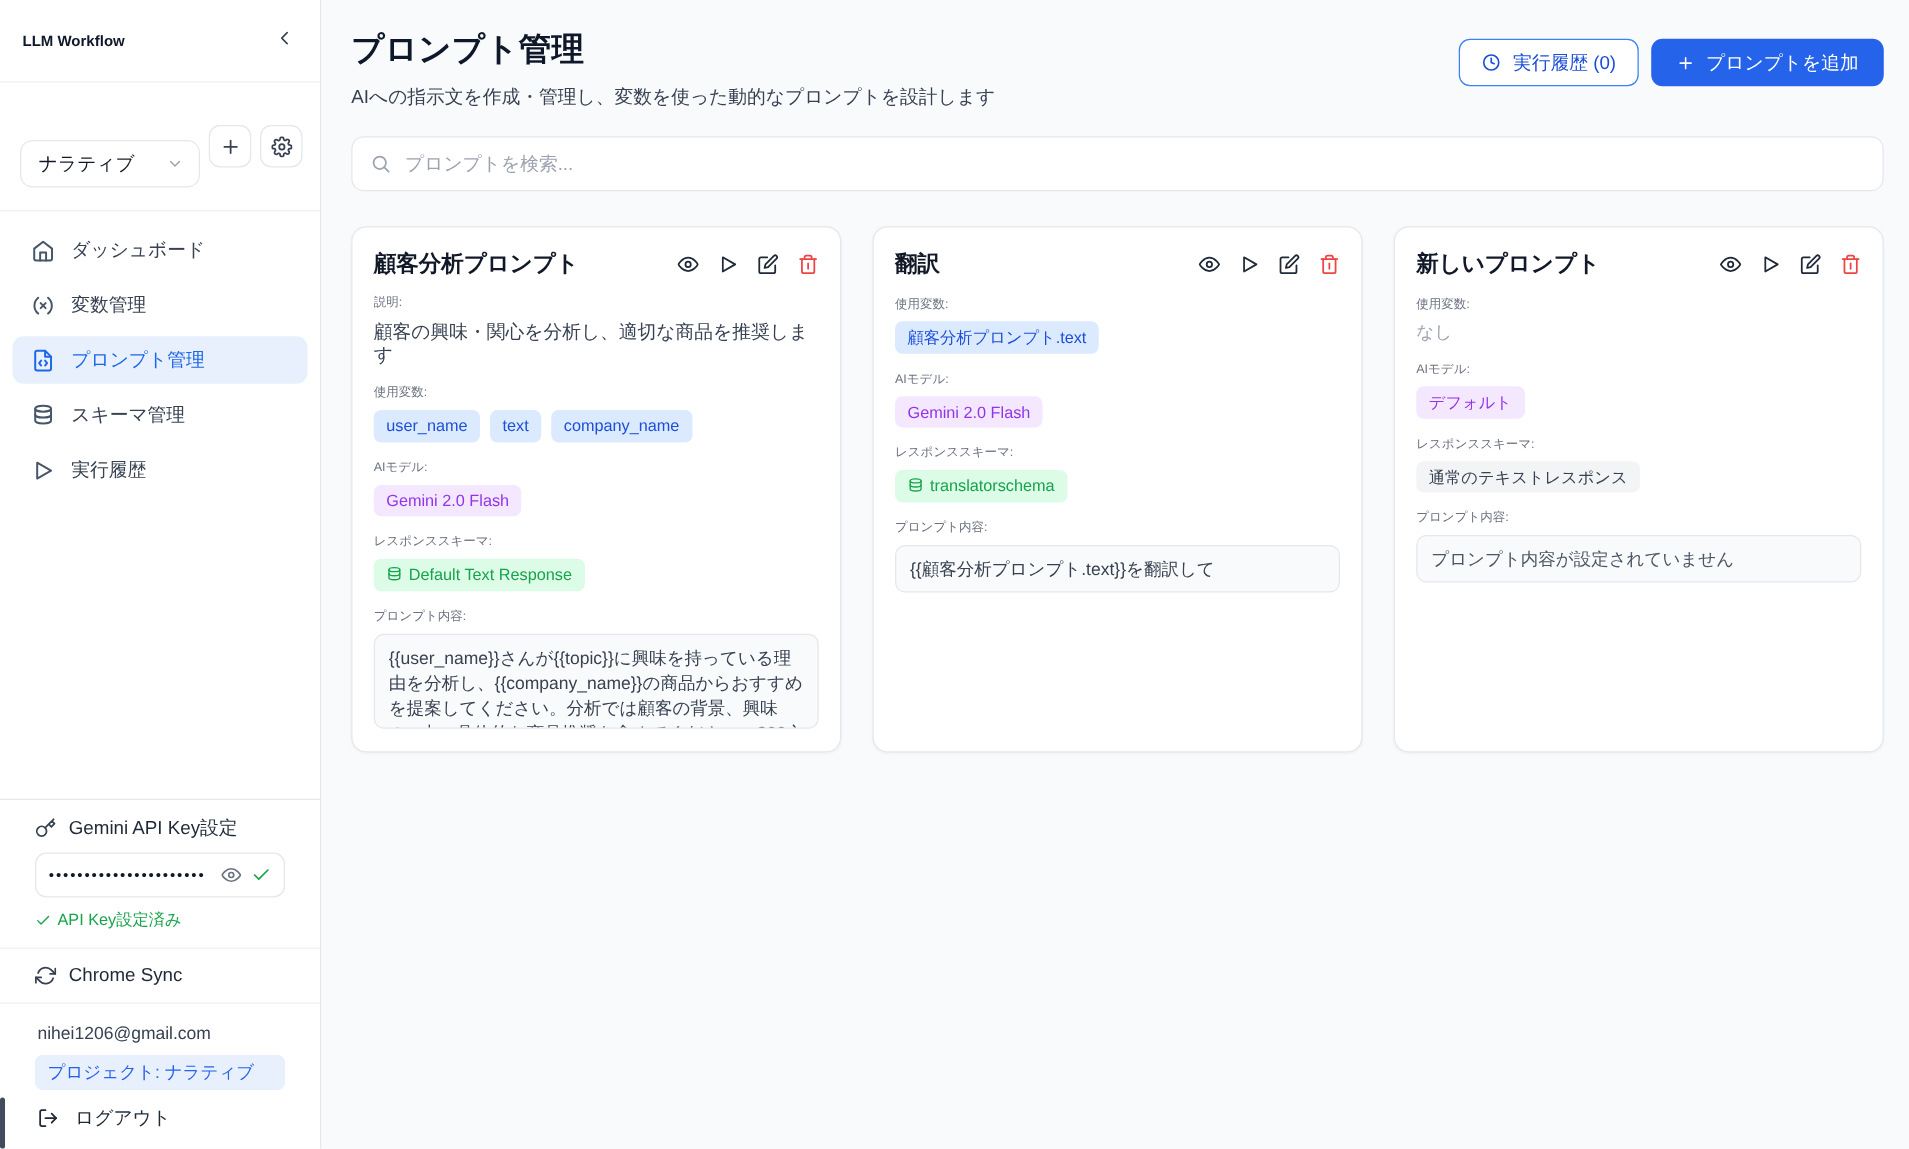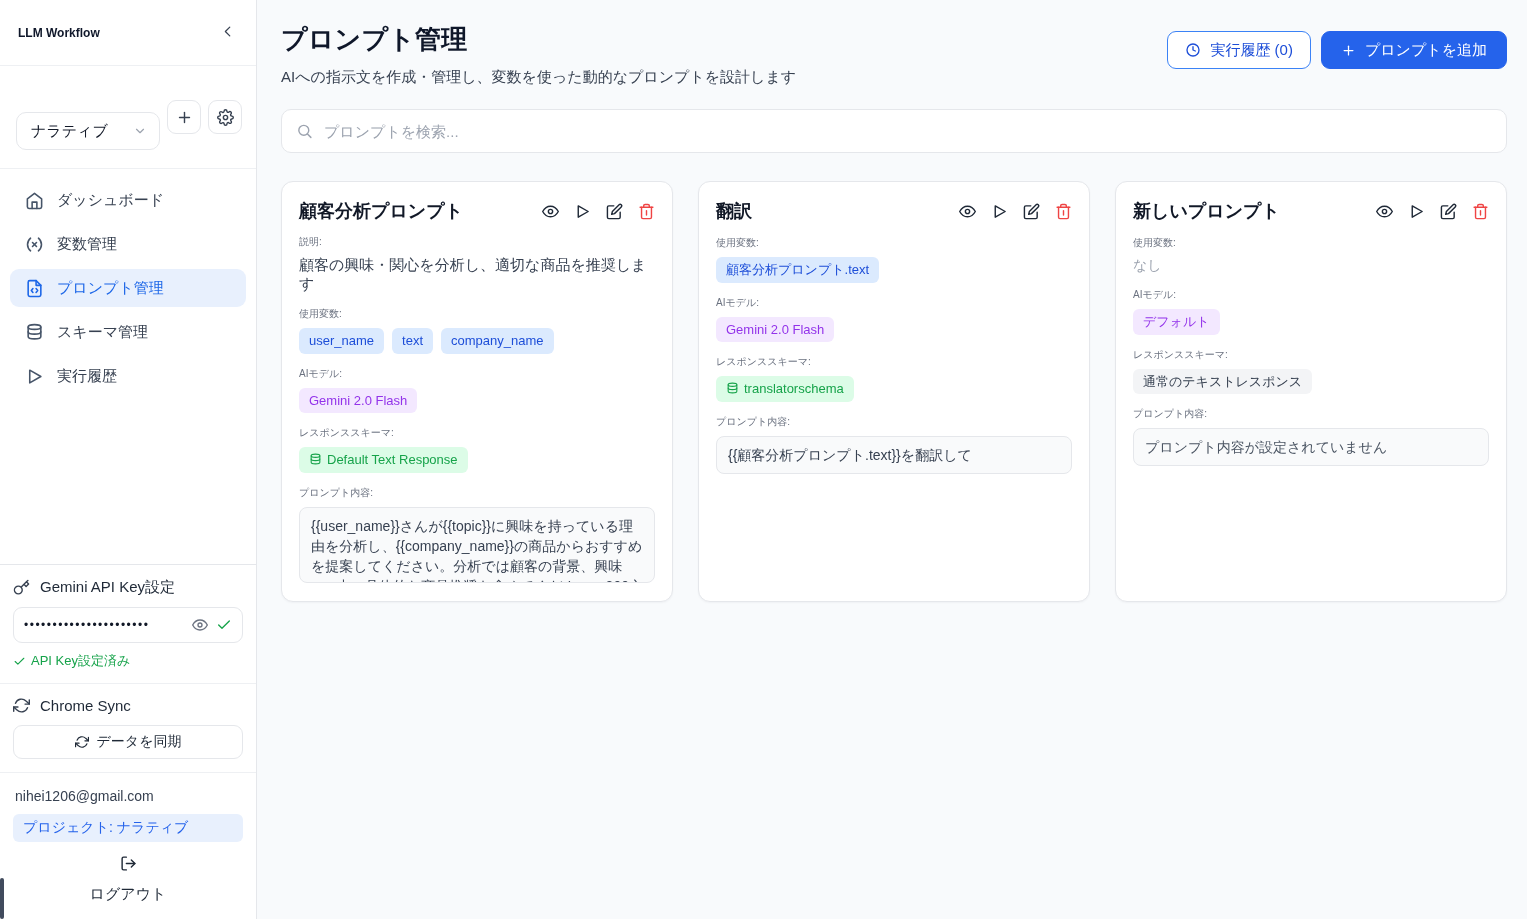--- a/index.html
+++ b/index.html
@@ -23,34 +23,34 @@
   .proj-select { flex:1; height:38px; display:flex; align-items:center; justify-content:space-between; padding:0 12px 0 14px; background:#fff; border:1px solid #e5e7eb; border-radius:10px; font-size:15px; color:#111827; cursor:pointer; font-family:inherit;margin-top:28px; }
   .proj-select .ic { color:#9ca3af; font-size:14px; }
   .sq-btn { width:34px; height:34px; display:flex; align-items:center; justify-content:center; background:#fff; border:1px solid #e5e7eb; border-radius:9px; color:#374151; cursor:pointer; font-size:17px; }
   .sb-nav { padding:12px 10px; }
   .nav-item { display:flex; align-items:center; gap:13px; height:38px; padding:0 15px; margin-bottom:6px; border-radius:9px; font-size:15px; color:#374151; cursor:pointer; }
   .nav-item .ic { font-size:19px; color:#475569; }
   .nav-item.active { background:#e8f0fd; color:#1d67e8; font-weight:500; }
   .nav-item.active .ic { color:#1d67e8; }
 
   .sb-bottom { margin-top:auto; border-top:1px solid #e5e7eb; }
-  .sb-sec { padding:13px 13px; }
+  .sb-sec { padding:13px 28px; }
   .sb-sec + .sb-sec { border-top:1px solid #eef0f3; }
   .sb-row { display:flex; align-items:center; gap:10px; font-size:15px; color:#1f2937; }
   .sb-row .ic { font-size:17px; color:#374151; }
   .key-input { margin-top:10px; height:36px; display:flex; align-items:center; border:1px solid #e5e7eb; border-radius:9px; padding:0 10px; gap:8px; background:#fff; }
   .key-input input { flex:1; min-width:0; border:none; outline:none; font-size:12px; letter-spacing:1.5px; color:#111827; font-family:inherit; }
   .key-input .ic { font-size:16px; color:#6b7280; cursor:pointer; }
   .key-input .ok { color:#16a34a; }
   .key-status { margin-top:9px; font-size:13px; color:#16a34a; display:flex; align-items:center; gap:5px; }
   .sync-btn { margin-top:11px; width:100%; height:34px; display:flex; align-items:center; justify-content:center; gap:8px; background:#fff; border:1px solid #e5e7eb; border-radius:9px; font-size:14px; color:#1f2937; cursor:pointer; font-family:inherit; }
   .sync-btn .ic { font-size:14px; }
   .account-email { font-size:14px; color:#374151; padding:2px 2px 0; }
   .proj-badge { margin-top:10px; background:#e8f0fd; color:#2563eb; font-size:14px; border-radius:6px; padding:5px 10px; }
-  .logout-row { margin-top:11px; display:flex; align-items:center; gap:13px; font-size:15px; color:#1f2937; padding:2px; cursor:pointer;flex-direction:column; }
+  .logout-row { margin-top:11px; display:flex; align-items:center; gap:13px; font-size:15px; color:#1f2937; padding:2px; cursor:pointer; }
   .logout-row .ic { font-size:17px; }
 
   
   .main { flex:1; padding:22px 20px 24px 24px; overflow:hidden; }
   .main-header { display:flex; justify-content:space-between; align-items:flex-start; }
   .page-title { font-size:26px; font-weight:700; color:#0f172a; letter-spacing:.2px; }
   .page-sub { margin-top:11px; font-size:15px; color:#374151; }
   .header-actions { display:flex; gap:10px; padding-top:9px; }
   .btn { height:38px; display:inline-flex; align-items:center; gap:9px; border-radius:9px; font-size:15px; cursor:pointer; font-family:inherit; }
   .btn-outline { background:#fff; border:1px solid #3b82f6; color:#1d4ed8; padding:0 17px; }
@@ -220,30 +220,20 @@
         <div class="sb-row">
           <span class="ic">
               <svg viewBox="0 0 24 24">
                 <polyline points="23 4 23 10 17 10"></polyline>
                 <polyline points="1 20 1 14 7 14"></polyline>
                 <path d="M3.51 9a9 9 0 0 1 14.85-3.36L23 10M1 14l4.64 4.36A9 9 0 0 0 20.49 15"></path>
               </svg>
             </span>
           <span>Chrome Sync</span>
         </div>
-        <button class="sync-btn">
-          <span class="ic">
-              <svg viewBox="0 0 24 24">
-                <polyline points="23 4 23 10 17 10"></polyline>
-                <polyline points="1 20 1 14 7 14"></polyline>
-                <path d="M3.51 9a9 9 0 0 1 14.85-3.36L23 10M1 14l4.64 4.36A9 9 0 0 0 20.49 15"></path>
-              </svg>
-            </span>
-          <span>データを同期</span>
-        </button>
       </div>
 
       <div class="sb-sec">
         <div class="account-email">nihei1206@gmail.com</div>
         <div class="proj-badge">プロジェクト: ナラティブ</div>
         <div class="logout-row">
           <span class="ic">
               <svg viewBox="0 0 24 24">
                 <path d="M9 21H5a2 2 0 0 1-2-2V5a2 2 0 0 1 2-2h4"></path>
                 <polyline points="16 17 21 12 16 7"></polyline>

